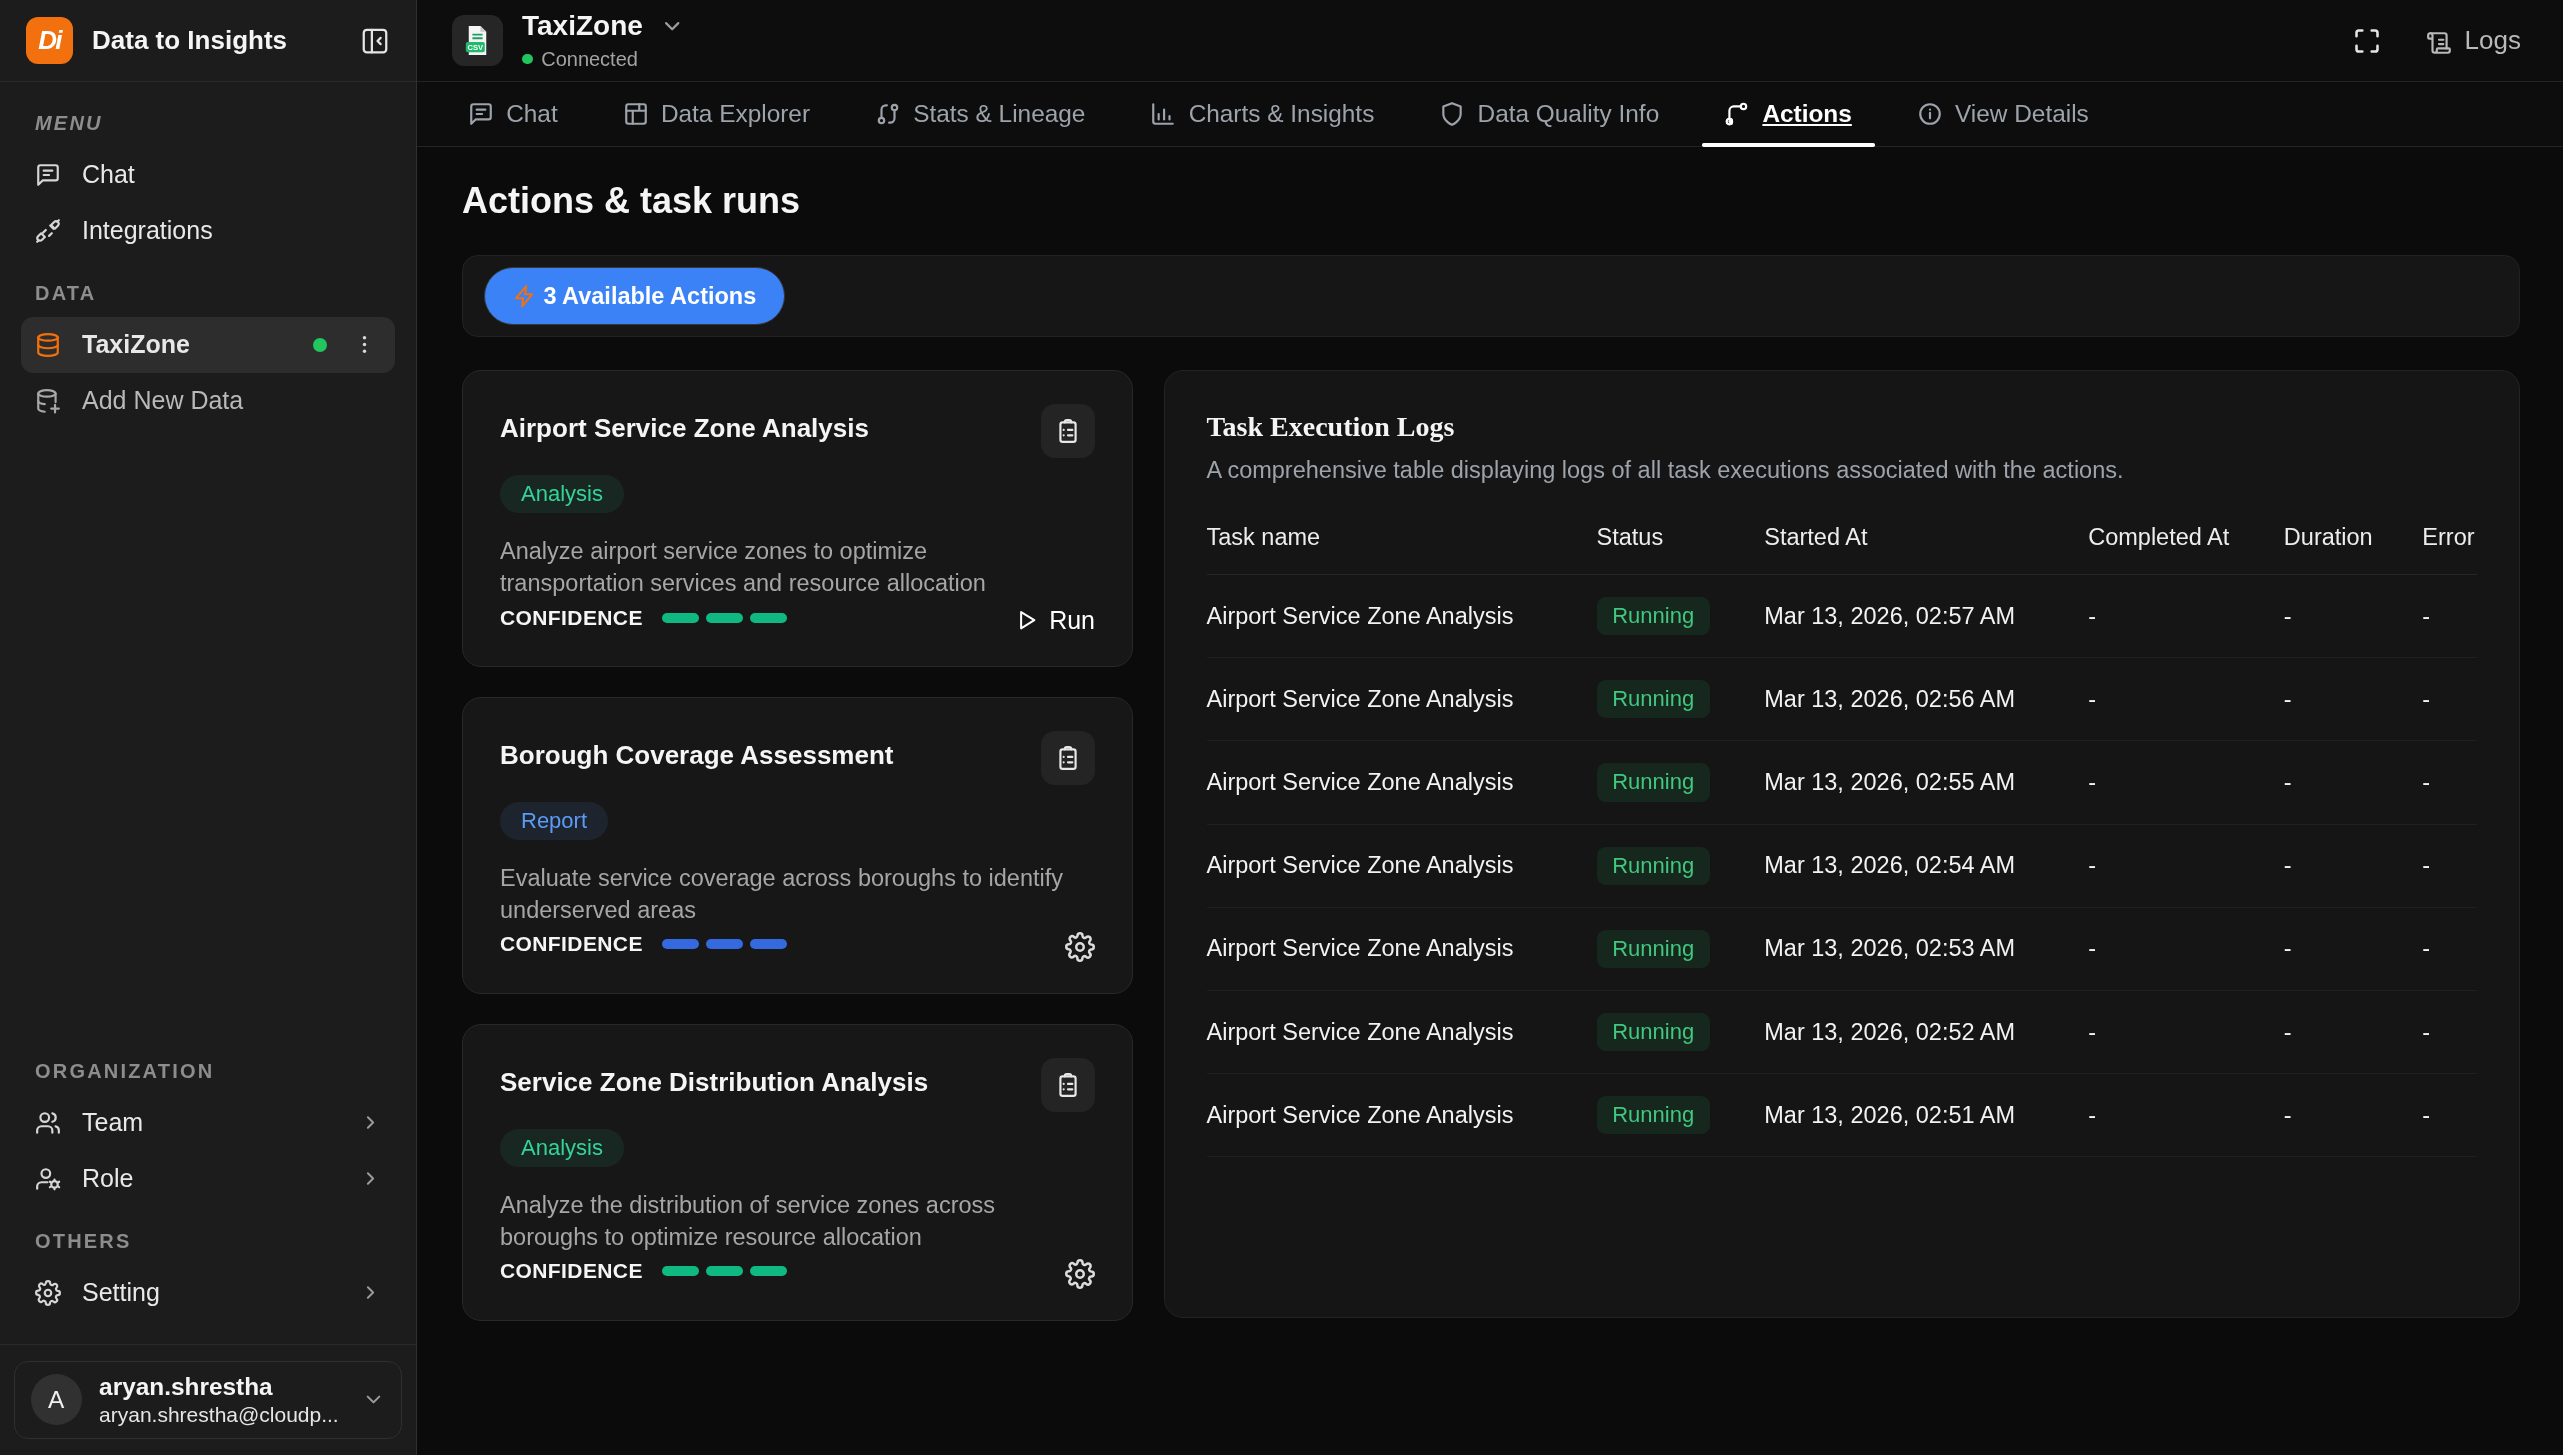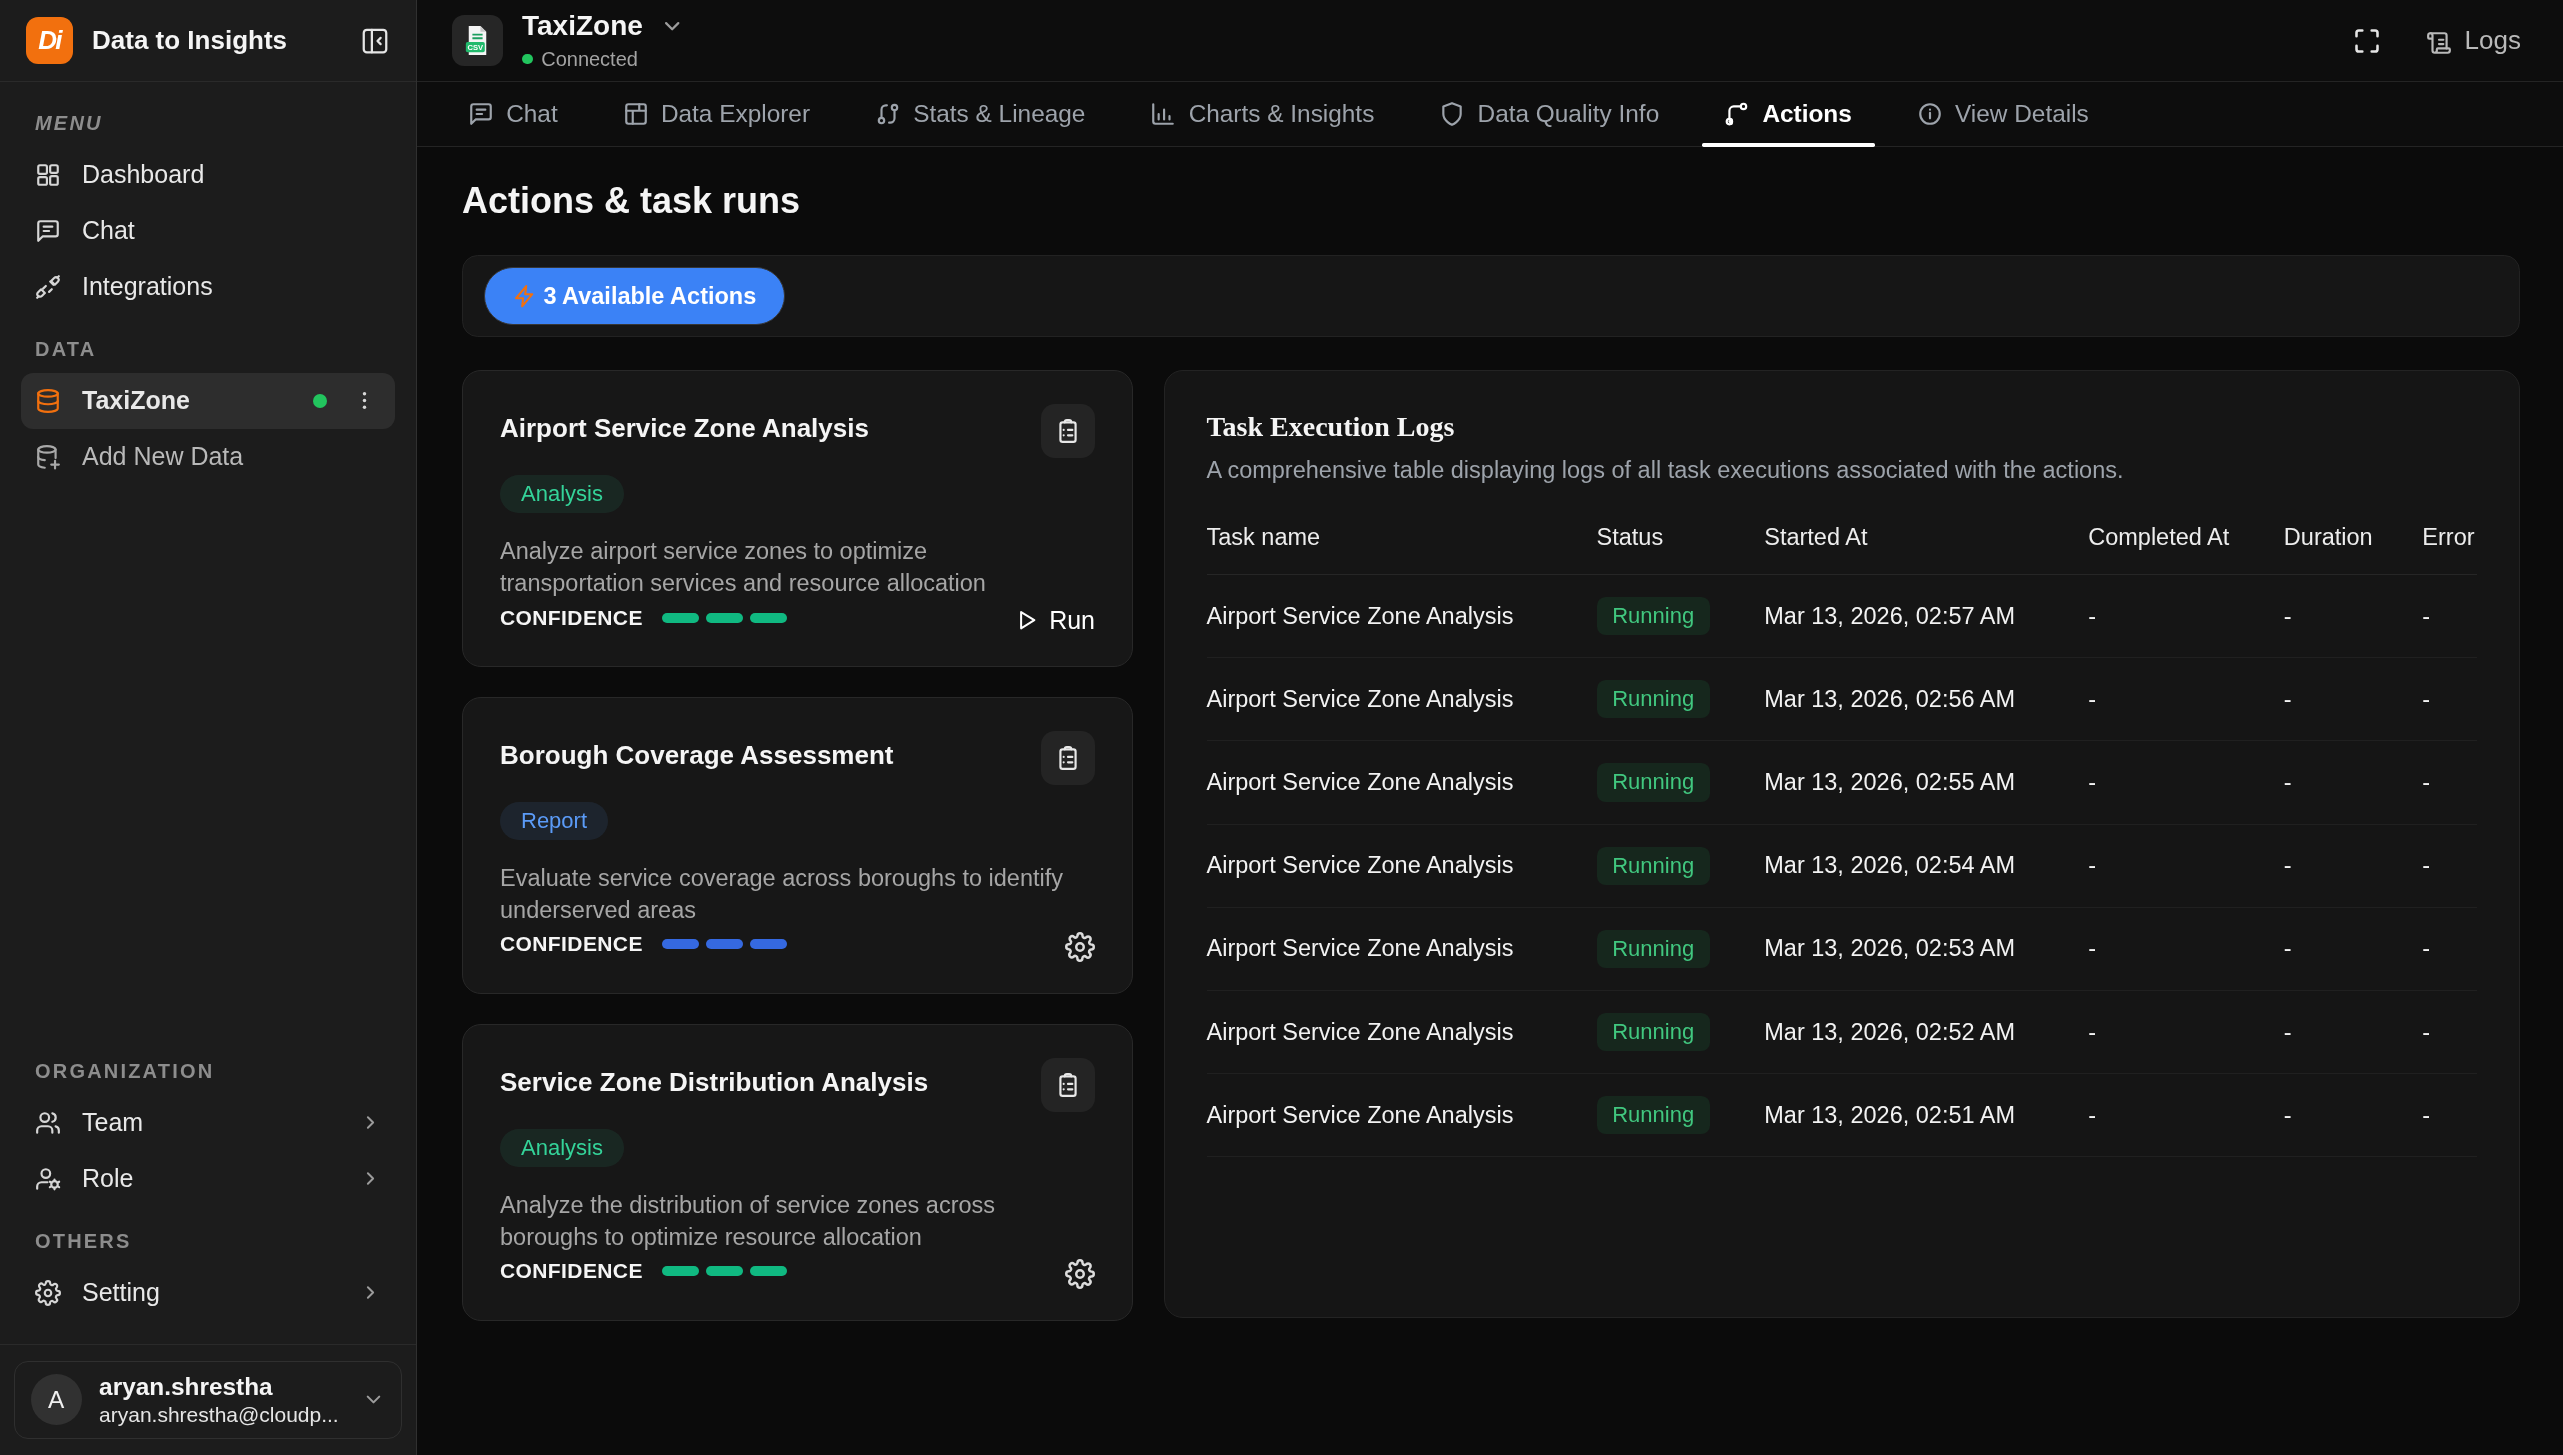--- a/index.html
+++ b/index.html
@@ -58,21 +58,21 @@
   .conn-dot { width:10.5px; height:10.5px; border-radius:50%; background:#22c55e; }
   .conn-txt { font-size:20px; color:#a3a3a3; }
   .hdr-right { margin-left:auto; display:flex; align-items:center; gap:45px; }
   .icon-btn { color:#e5e5e5; cursor:pointer; background:none; border:none; }
   .logs-btn { display:flex; align-items:flex-end; gap:12.2px; color:#b9b9b9; font-size:26px; cursor:pointer; }
 
   .tabs { height:65px; flex:none; display:flex; align-items:stretch; gap:51px;
           padding:0 42px 0 44px; border-bottom:0.9px solid #242424; background:#0d0d0d; }
   .tab { display:flex; align-items:center; gap:12.2px; font-size:24.4px; font-weight:500;
          color:#9da3ab; cursor:pointer; position:relative; padding:0 7px; }
-  .tab.active { color:#ffffff; font-weight:600; }
+  .tab.active { color:#ffffff; font-weight:600;text-decoration:underline; }
   .tab.active::after { content:""; position:absolute; left:-15.7px; right:-15.7px; bottom:-0.9px;
                        height:3.5px; background:#fff; border-radius:1.7px; }
 
   .content { flex:1; padding:33px 43px 0 45px; overflow:hidden; }
   .h1 { font-size:36px; font-weight:bold; margin-bottom:33px; }
 
   .actions-bar { height:82px; background:#161616; border:0.9px solid #222;
                  border-radius:15.7px; display:flex; align-items:center; padding:0 21px; margin-bottom:33px; }
   .pill-btn { height:58px; border-radius:29px; background:#3b82f6; border:0.9px solid #363636;
               display:inline-flex; align-items:center; gap:6px; padding:0 28px;
@@ -131,31 +131,20 @@
             <rect x="3" y="3" width="18" height="18" rx="2.5"></rect>
             <path d="M9.5 3v18"></path>
             <path d="m16.5 14.5-2.5-2.5 2.5-2.5"></path>
           </svg>
       </span>
     </div>
 
     <nav class="nav">
       <div class="sec-label first">MENU</div>
 
-      <div class="side-item">
-        <span class="ic">
-          <svg width="26" height="26" viewBox="0 0 24 24" fill="none" stroke="currentColor" stroke-width="2" stroke-linecap="round" stroke-linejoin="round">
-              <rect x="3" y="3" width="8" height="8" rx="1.5"></rect>
-              <rect x="14" y="3" width="7" height="7" rx="1.5"></rect>
-              <rect x="14" y="13" width="7" height="8" rx="1.5"></rect>
-              <rect x="3" y="14" width="8" height="7" rx="1.5"></rect>
-            </svg>
-        </span>
-        <span>Dashboard</span>
-      </div>
 
       <div class="side-item">
         <span class="ic">
           <svg width="26" height="26" viewBox="0 0 24 24" fill="none" stroke="currentColor" stroke-width="2" stroke-linecap="round" stroke-linejoin="round">
               <path d="M21 15a2 2 0 0 1-2 2H7l-4 4V5a2 2 0 0 1 2-2h14a2 2 0 0 1 2 2z"></path>
               <path d="M8 8h8M8 12h5"></path>
             </svg>
         </span>
         <span>Chat</span>
       </div>

